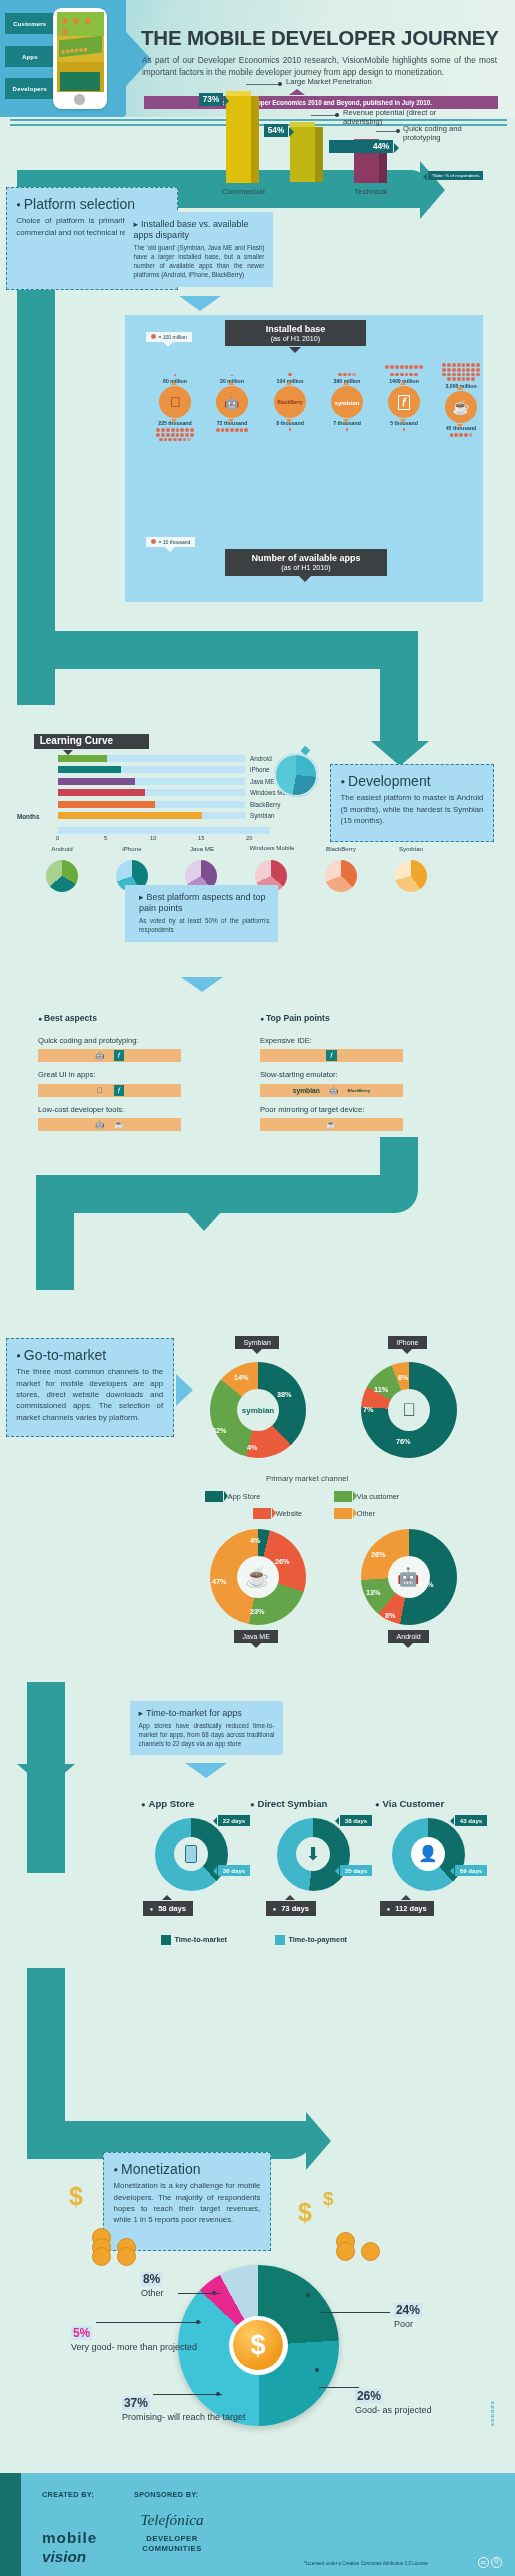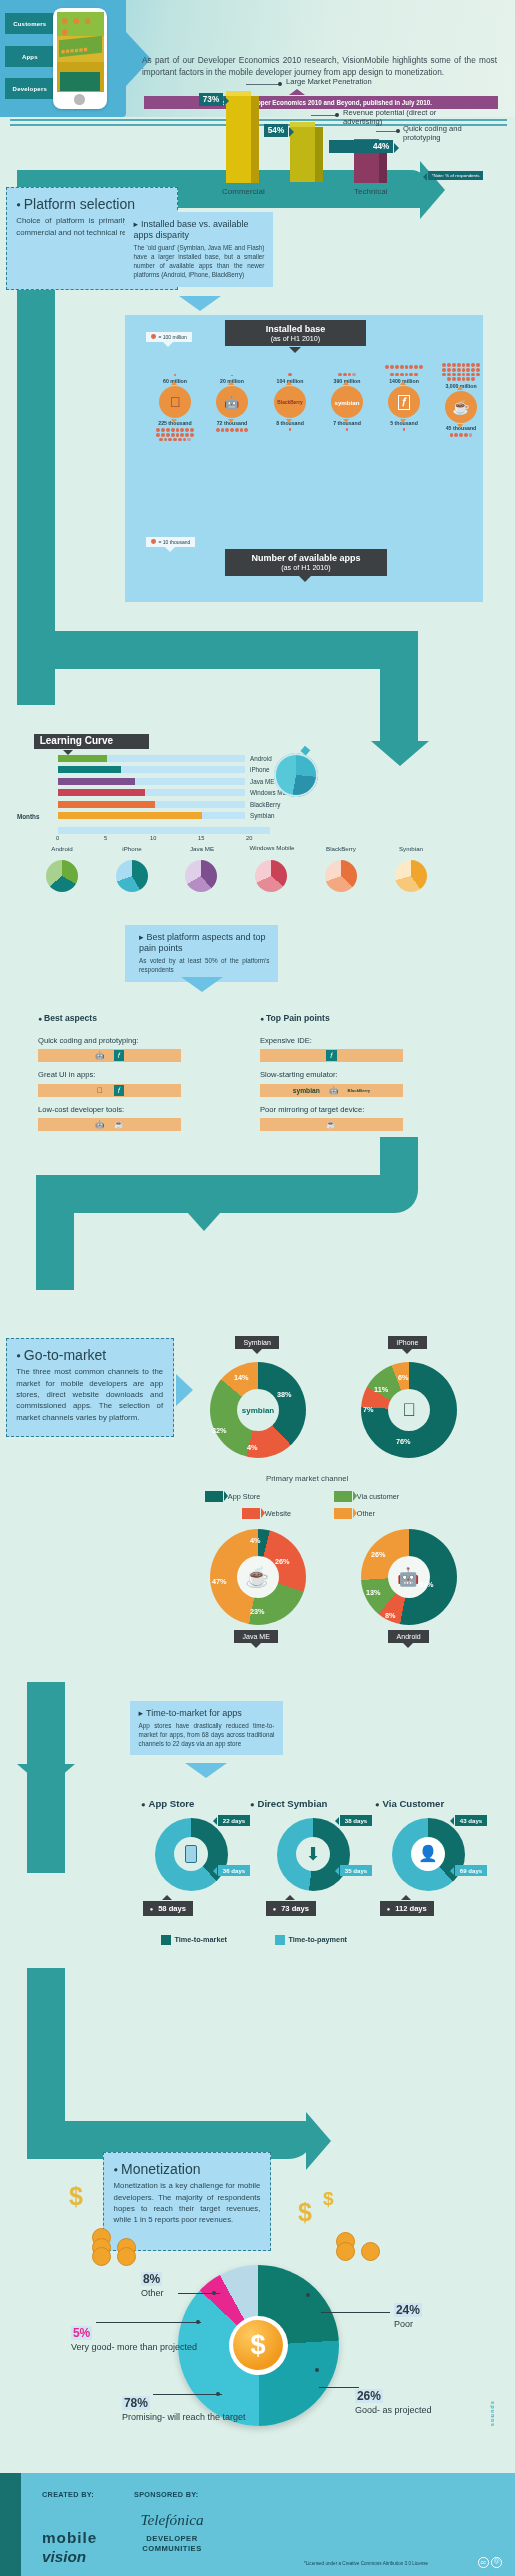--- a/index.html
+++ b/index.html
@@ -209,20 +209,21 @@
 
     <div class="phone">
       <div class="phone-screen">
         <div class="ph-people">☻☻☻☻</div>
         <div class="ph-apps"><span>■■■■■■</span></div>
         <div class="ph-fact"></div>
       </div>
       <div class="phone-home"></div>
     </div>
 
+    <div class="title">THE MOBILE DEVELOPER JOURNEY</div>
     <div class="subtitle">As part of our Developer Economics 2010 research, VisionMobile highlights some of the most important factors in the mobile developer journey from app design to monetization.</div>
     <div class="badge">Based on Developer Economics 2010 and Beyond, published in July 2010.</div>
   </div>
   <div class="rule r1"></div>
   <div class="rule r2"></div>
 
   <div class="teal-ribbon" style="left:17px; top:170px; width:38px; height:535px; border-top-left-radius:29px;"></div>
   <div class="teal-ribbon" style="left:17px; top:170px; width:411px; height:38px; border-top-right-radius:17px;"></div>
   <div style="position:absolute;left:420px;top:161px;width:0;height:0;border-top:29px solid transparent;border-bottom:29px solid transparent;border-left:25px solid #2e9d9b;"></div>
 
@@ -494,40 +495,44 @@
   <div class="lc-name" style="left:17px; top:813px; font-weight:bold;">Months</div>
   <div class="lc-tick" style="left:56px; top:835px;">0</div>
   <div class="lc-tick" style="left:104px; top:835px;">5</div>
   <div class="lc-tick" style="left:150px; top:835px;">10</div>
   <div class="lc-tick" style="left:198px; top:835px;">15</div>
   <div class="lc-tick" style="left:246px; top:835px;">20</div>
 
   <div class="clock" style="left:274px; top:753px;"></div>
   <div class="clock-knob" style="left:302px; top:747px; transform:rotate(40deg);"></div>
 
+  <div class="sec-callout" style="left:330px; top:764px; width:164px; height:78px;">
+    <h2>Development</h2>
+    <p>The easiest platform to master is Android (5 months), while the hardest is Symbian (15 months).</p>
+  </div>
 
   <div class="pie-mini" style="left:46px; top:860px; background:conic-gradient(#6aab3c 0 120deg,#0e7f7b 120deg 230deg,#a8d18f 230deg 360deg);"></div>
   <div class="pie-label" style="left:35px; top:845px;">Android</div>
 
   <div class="pie-mini" style="left:116px; top:860px; background:conic-gradient(#0e7f7b 0 150deg,#3fb6c9 150deg 250deg,#a9dcf2 250deg 360deg);"></div>
   <div class="pie-label" style="left:105px; top:845px;">iPhone</div>
 
   <div class="pie-mini" style="left:185px; top:860px; background:conic-gradient(#7d4f8f 0 140deg,#b68cc4 140deg 240deg,#e0cfe8 240deg 360deg);"></div>
   <div class="pie-label" style="left:175px; top:845px;">Java ME</div>
 
   <div class="pie-mini" style="left:255px; top:860px; background:conic-gradient(#c94256 0 130deg,#e68a96 130deg 245deg,#f4ccd2 245deg 360deg);"></div>
   <div class="pie-label" style="left:245px; top:845px; line-height:1.1;">Windows Mobile</div>
 
   <div class="pie-mini" style="left:325px; top:860px; background:conic-gradient(#e8703a 0 135deg,#f3a87f 135deg 250deg,#fadbcb 250deg 360deg);"></div>
   <div class="pie-label" style="left:314px; top:845px;">BlackBerry</div>
 
   <div class="pie-mini" style="left:395px; top:860px; background:conic-gradient(#f0a52c 0 145deg,#f7c878 145deg 255deg,#fde9c6 255deg 360deg);"></div>
   <div class="pie-label" style="left:384px; top:845px;">Symbian</div>
 
-  <div class="infobox" style="left:125px; top:925px; width:153px;padding-left:14px;">
+  <div class="infobox" style="left:125px; top:885px; width:153px;padding-left:14px;">
     <h3>Best platform aspects and top pain points</h3>
     <p>As voted by at least 50% of the platform's respondents</p>
   </div>
   <div class="down-arrow" style="left:181px; top:977px;"></div>
 
   <div class="aspect-h" style="left:38px; top:1013px;">Best aspects</div>
   <div class="aspect-h" style="left:260px; top:1013px;">Top Pain points</div>
 
   <div class="aspect-t" style="left:38px; top:1036px;">Quick coding and prototyping:</div>
   <div class="aspect-bar" style="left:38px; top:1049px; width:143px;">
@@ -597,21 +602,21 @@
 
   <div class="legend-title" style="left:266px; top:1474px;">Primary market channel</div>
   <div class="lg-item" style="left:205px; top:1491px; color:#0d6b63;">
     <span class="lg-sw" style="background:#0d6b63;"></span>
     <span style="color:#2d444d">App Store</span>
   </div>
   <div class="lg-item" style="left:334px; top:1491px; color:#63a548;">
     <span class="lg-sw" style="background:#63a548;"></span>
     <span style="color:#2d444d">Via customer</span>
   </div>
-  <div class="lg-item" style="left:205px; top:1508px; color:#ea5b3c;padding-left:37px;">
+  <div class="lg-item" style="left:216px; top:1508px; color:#ea5b3c;padding-left:37px;">
     <span class="lg-sw" style="background:#ea5b3c;"></span>
     <span style="color:#2d444d">Website</span>
   </div>
   <div class="lg-item" style="left:334px; top:1508px; color:#ef9a37;">
     <span class="lg-sw" style="background:#ef9a37;"></span>
     <span style="color:#2d444d">Other</span>
   </div>
 
   <div class="donut" style="left:210px; top:1529px; width:96px; height:96px;
        background: conic-gradient(from 0deg, #0d6b63 0 14.4deg, #ea5b3c 14.4deg 108deg, #63a548 108deg 190.8deg, #ef9a37 190.8deg 360deg);">
@@ -751,21 +756,21 @@
   <div class="ann-line" style="left:96px; top:2322px; width:105px;"></div>
   <div class="lead-dot" style="left:196px; top:2320px;"></div>
   <div class="pie-ann" style="left:71px; top:2326px;">
     <span class="pv pink">5%</span><br>
     <span>Very good- more than projected</span>
   </div>
 
   <div class="ann-line" style="left:153px; top:2394px; width:69px;"></div>
   <div class="lead-dot" style="left:216px; top:2392px;"></div>
   <div class="pie-ann" style="left:122px; top:2396px;">
-    <span class="pv">78%</span><br>
+    <span class="pv">37%</span><br>
     <span>Promising- will reach the target</span>
   </div>
 
   <div class="ann-line" style="left:321px; top:2312px; width:69px;"></div>
   <div class="lead-dot" style="left:306px; top:2293px;"></div>
   <div class="pie-ann" style="left:394px; top:2303px;">
     <span class="pv">24%</span><br>
     <span>Poor</span>
   </div>
 

